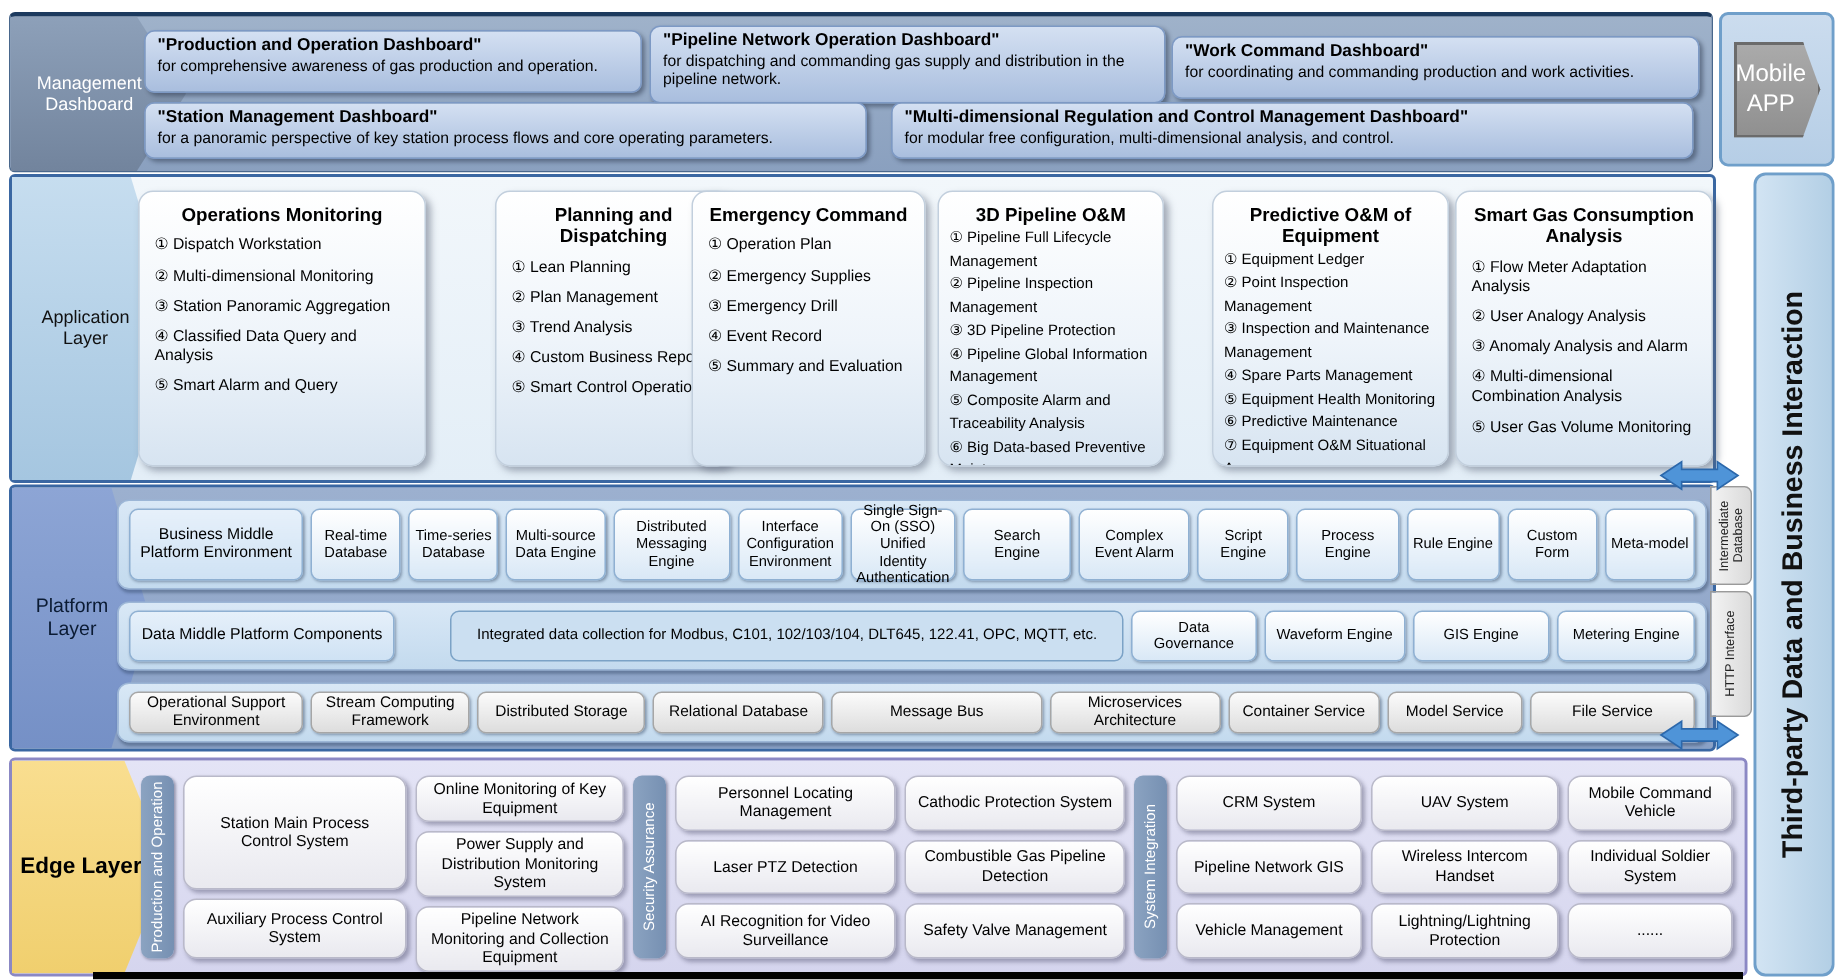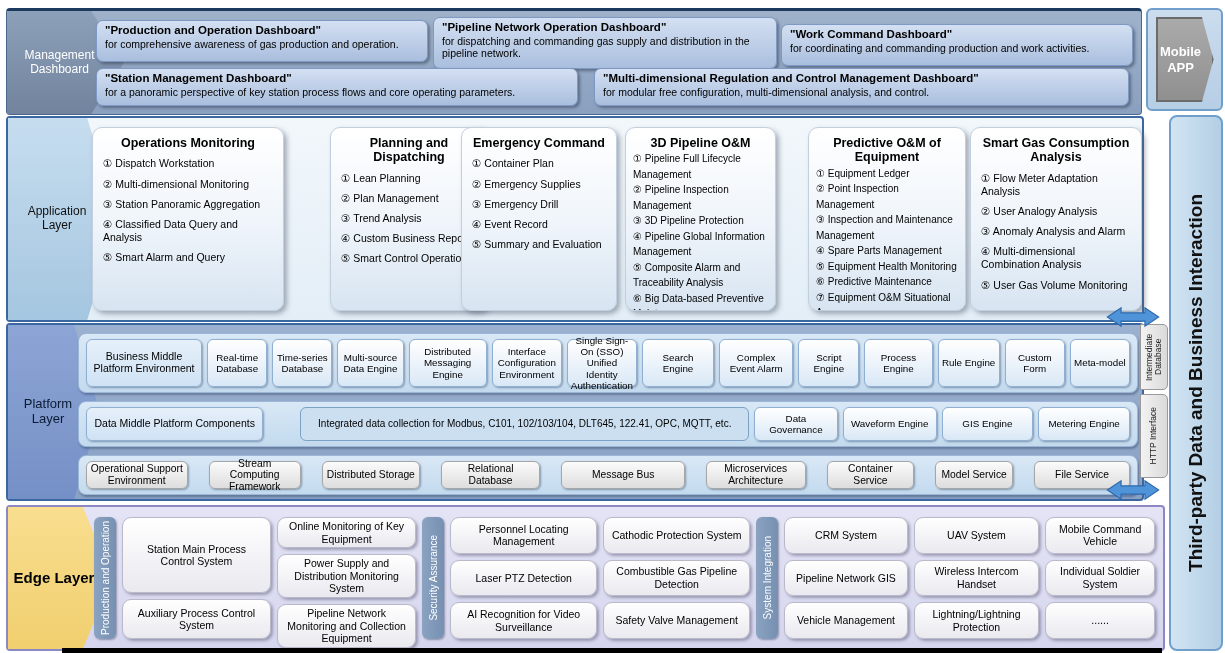--- a/index.html
+++ b/index.html
@@ -62,25 +62,25 @@
   .vtext{writing-mode:vertical-rl;transform:rotate(180deg);white-space:nowrap;}
   .edge-col{display:flex;flex-direction:column;gap:6px;}
   .edge-box{flex:1;display:flex;align-items:center;justify-content:center;text-align:center;
     font-size:10.5px;line-height:1.2;border-radius:9px;border:1px solid #b9b9c9;
     background:linear-gradient(180deg,#ffffff,#e9e9ef);
     box-shadow:2px 2px 3px rgba(60,60,90,.4);padding:2px 6px;box-sizing:border-box;}
 
   #mobile-panel{position:absolute;left:1146px;top:8px;width:77px;height:103px;border-radius:6px;
     border:2px solid #6f9fca;background:linear-gradient(180deg,#cbdcee,#b6cee6);
     display:flex;align-items:center;justify-content:center;box-sizing:border-box;}
-  #mobile-shape{width:58px;height:85px;background:linear-gradient(180deg,#ababab,#8f8f8f);
+  #mobile-shape{width:58px;height:64px;background:linear-gradient(180deg,#ababab,#8f8f8f);
     outline:2px solid #6b6b6b;outline-offset:-2px;
     clip-path:polygon(0 0,80% 0,100% 50%,80% 100%,0 100%);
-    display:flex;align-items:center;justify-content:center;color:#fff;font-weight:bold;
-    font-size:13px;text-align:center;line-height:1.2;padding-right:8px;box-sizing:border-box;}
+    display:flex;align-items:center;justify-content:center;color:#fff;font-weight:normal;
+    font-size:16px;text-align:center;line-height:1.2;padding-right:8px;box-sizing:border-box;}
 
   #right-bar{position:absolute;left:1169px;top:115px;width:54px;height:536px;border-radius:8px;
     border:2px solid #6f9fca;background:linear-gradient(90deg,#d2e4f3,#b3cfe5);
     display:flex;align-items:center;justify-content:center;box-sizing:border-box;}
   #right-bar .vtext{font-size:19px;font-weight:bold;color:#111;}
 
   .conn-tab{position:absolute;left:1140px;width:28px;
     background:linear-gradient(90deg,#f3f3f3,#dadada);border:1px solid #9a9a9a;
     border-radius:0 5px 5px 0;display:flex;align-items:center;justify-content:center;
     box-sizing:border-box;z-index:4;}
@@ -141,21 +141,21 @@
       <div class="app-card" style="left: 286px; width: 158px; margin-left: 36px;">
         <div class="ac-title">Planning and Dispatching</div>
         <div class="ac-item">① Lean Planning</div>
         <div class="ac-item">② Plan Management</div>
         <div class="ac-item">③ Trend Analysis</div>
         <div class="ac-item">④ Custom Business Reports</div>
         <div class="ac-item">⑤ Smart Control Operations</div>
       </div>
       <div class="app-card" style="left: 453px; width: 156px;">
         <div class="ac-title">Emergency Command</div>
-        <div class="ac-item">① Container Plan</div>
+        <div class="ac-item">① Operation Plan</div>
         <div class="ac-item">② Emergency Supplies</div>
         <div class="ac-item">③ Emergency Drill</div>
         <div class="ac-item">④ Event Record</div>
         <div class="ac-item">⑤ Summary and Evaluation</div>
       </div>
       <div class="app-card dense" style="left: 617px; width: 151px;">
         <div class="ac-title">3D Pipeline O&amp;M</div>
         <div class="ac-item">① Pipeline Full Lifecycle Management</div>
         <div class="ac-item">② Pipeline Inspection Management</div>
         <div class="ac-item">③ 3D Pipeline Protection</div>
@@ -204,21 +204,21 @@
         <div class="pf-box" style="flex: 1 1 56px;">Meta-model</div>
       </div>
       <div class="pf-strip" style="top: 76px; height: 46px;">
         <div class="pf-box lbl" style="flex: 1 1 178px;">Data Middle Platform Components</div>
         <div class="pf-box wide" style="flex: 1 1 450px;">Integrated data collection for Modbus, C101, 102/103/104, DLT645, 122.41, OPC, MQTT, etc.</div>
         <div class="pf-box" style="flex: 1 1 84px;">Data Governance</div>
         <div class="pf-box" style="flex: 1 1 94px;">Waveform Engine</div>
         <div class="pf-box" style="flex: 1 1 92px;">GIS Engine</div>
         <div class="pf-box" style="flex: 1 1 92px;">Metering Engine</div>
       </div>
-      <div class="pf-strip" style="top: 130px; height: 40px; gap: 21px;">
+      <div class="pf-strip" style="top: 130px; height: 40px;">
         <div class="pf-box gray" style="flex: 1 1 110px;">Operational Support Environment</div>
         <div class="pf-box gray" style="flex: 1 1 100px;">Stream Computing Framework</div>
         <div class="pf-box gray" style="flex: 1 1 106px;">Distributed Storage</div>
         <div class="pf-box gray" style="flex: 1 1 108px;">Relational Database</div>
         <div class="pf-box gray" style="flex: 1 1 134px;">Message Bus</div>
         <div class="pf-box gray" style="flex: 1 1 108px;">Microservices Architecture</div>
         <div class="pf-box gray" style="flex: 1 1 95px;">Container Service</div>
         <div class="pf-box gray" style="flex: 1 1 84px;">Model Service</div>
         <div class="pf-box gray" style="flex: 1 1 104px;">File Service</div>
       </div>

